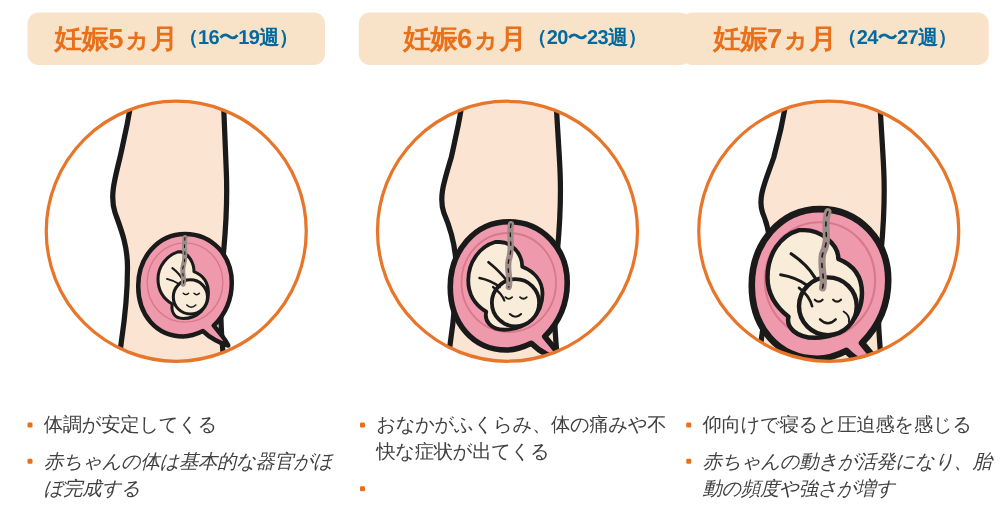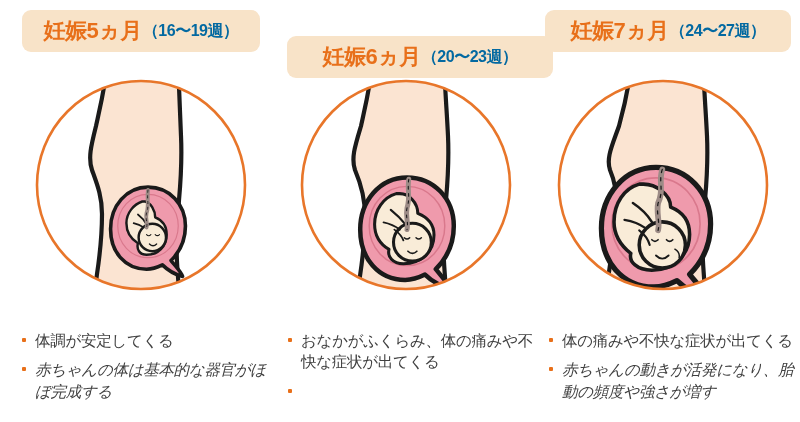--- a/index.html
+++ b/index.html
@@ -41,21 +41,21 @@
     height: 42px;
     box-sizing: border-box;
     padding: 0 14px;
     background: #f8e3c8;
     border-radius: 9px;
     display: flex;
     align-items: center;
     justify-content: center;
     white-space: nowrap;
   }
-  .col-1 .pill { left: 22px; width: 266px; margin-top: 26px; }
+  .col-1 .pill { left: 22px; width: 266px; }
   .col-0 .pill { width: 238px; }
   .col-2 .pill { left: 17px; width: 246px; }
 
   .pill-main {
     color: #e8701a;
     font-size: 22px;
     font-weight: bold;
     letter-spacing: -0.5px;
     line-height: 1;
   }
@@ -350,21 +350,21 @@
           </g>
         </g>
 
         <circle cx="111" cy="111" r="104" fill="none" stroke="#e8762a" stroke-width="2.6"></circle>
       </svg>
     </div>
 
     <div class="bullets">
       <div class="bullet">
         <span class="bullet-dot"></span>
-        <span>体の痛みや不快な症状が出てくる</span>
+        <span>仰向けで寝ると圧迫感を感じる</span>
       </div>
       <div class="bullet">
         <span class="bullet-dot"></span>
         <span>赤ちゃんの動きが活発になり、胎動の頻度や強さが増す</span>
       </div>
     </div>
   </div>
 
 </div>
 

